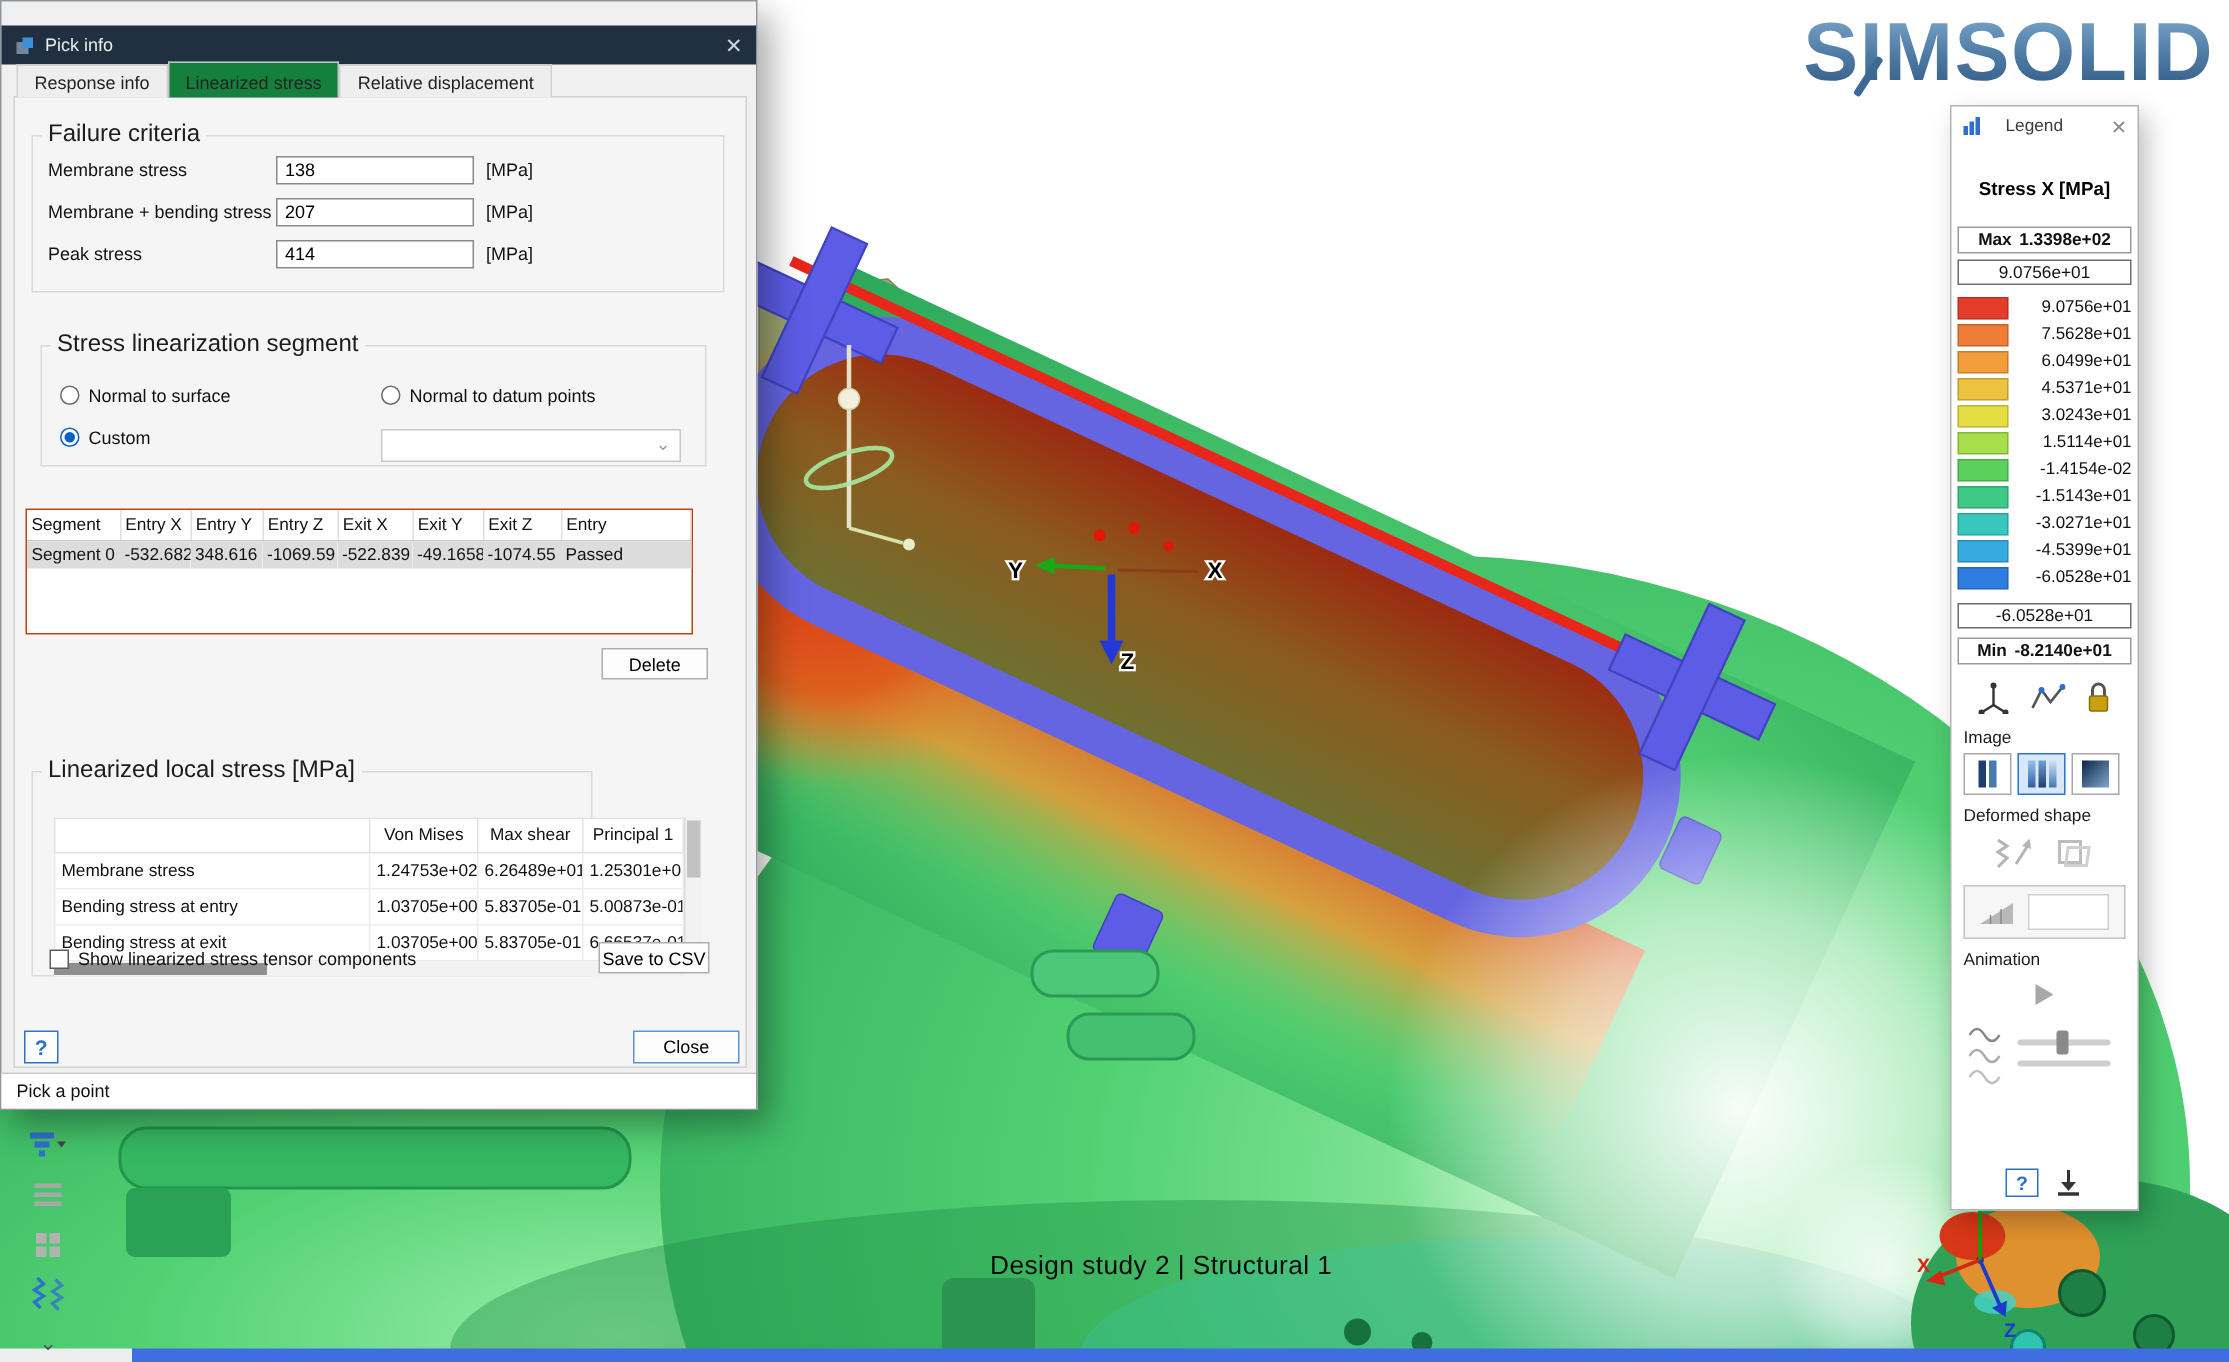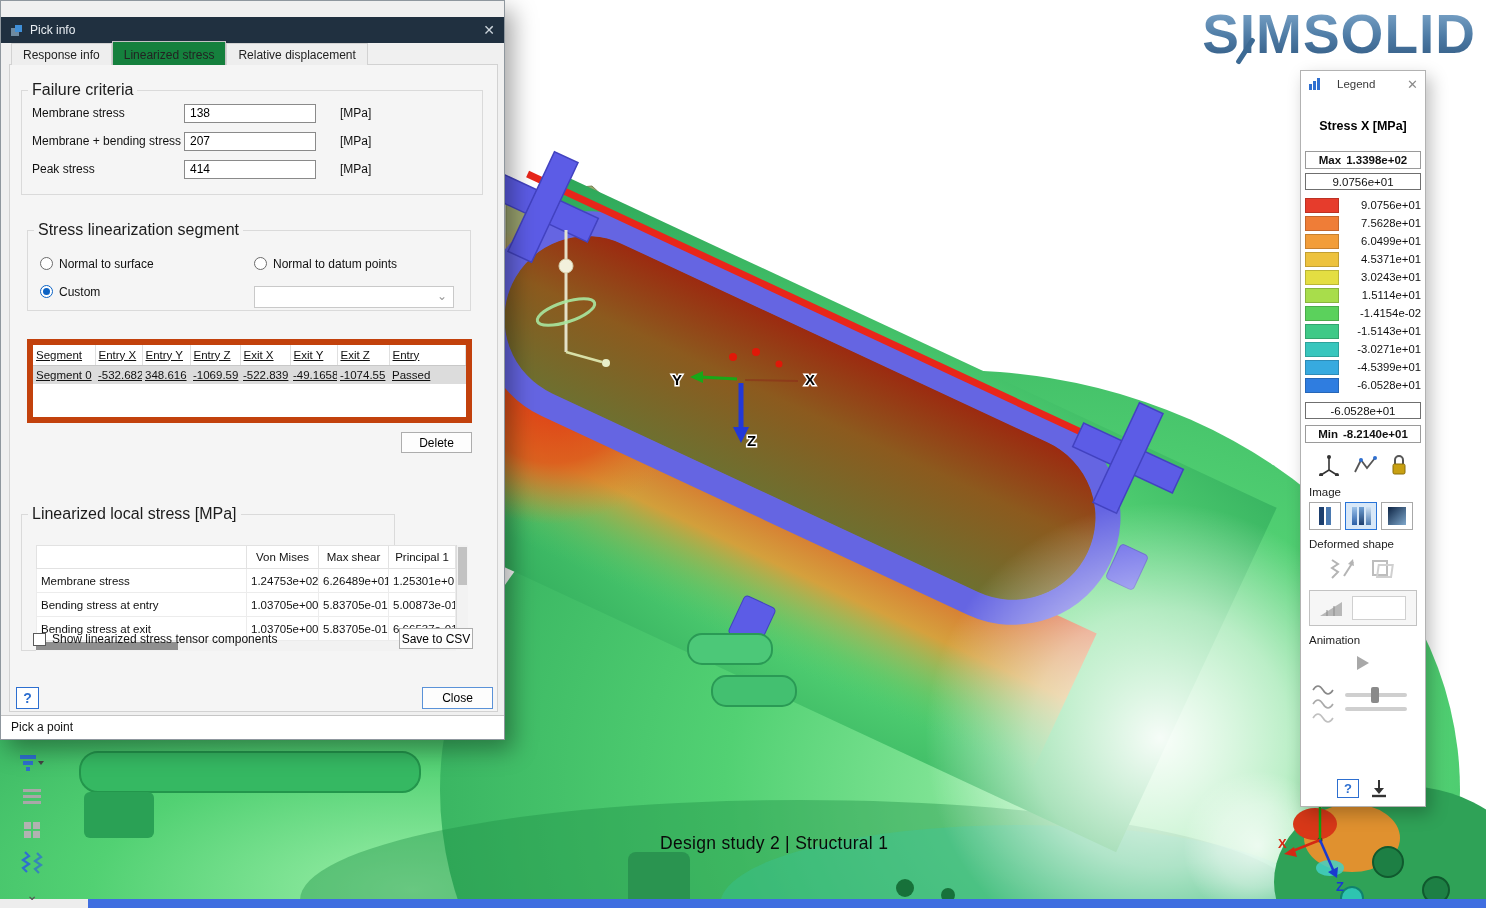--- a/index.html
+++ b/index.html
@@ -38,34 +38,34 @@
   .tab.active { background:#15803d; border-color:#c4c4c4; margin-top:0; padding-top:6px; position:relative; z-index:4; }
   #dlg-page { position:absolute; left:8px; top:63px; width:489px; height:648px; background:#f5f5f5;
               border:1px solid #d2d2d2; }
   fieldset { position:absolute; border:1px solid #dadada; background:transparent; }
   legend { font-size:16px; padding:0 4px; margin-left:6px; color:#1c1c1c; }
   #fc-group { left:20px; top:80px; width:462px; height:114px; }
   .fc-row { display:flex; align-items:center; height:28px; padding-left:10px; }
   .fc-row .lbl { width:152px; }
   .tb { width:132px; height:19px; border:1px solid #8a8a8a; background:#fff; font-size:12px; padding:0 5px;
         font-family:"Liberation Sans",sans-serif; }
-  .fc-unit { margin-left:24px;text-align:center; }
+  .fc-unit { margin-left:8px;text-align:center; }
   #seg-group { left:26px; top:220px; width:444px; height:90px; }
   .radio { width:13px; height:13px; border:1px solid #6b6b6b; border-radius:50%; background:#fff; display:inline-block;
            vertical-align:-2px; margin-right:6px; position:relative; }
   .radio.sel { border-color:#0b62c4; }
   .radio.sel::after { content:""; position:absolute; left:2px; top:2px; width:7px; height:7px; border-radius:50%;
                       background:#0b62c4; }
   .seg-opt { position:absolute; white-space:nowrap; }
   #seg-dd { position:absolute; left:226px; top:47px; width:200px; height:22px; background:#fff; border:1px solid #c9c9c9;
             color:#888; }
   #seg-dd .chev { position:absolute; right:6px; top:2px; color:#9a9a9a; font-size:12px; }
 
-  #seg-table { position:absolute; left:26px; top:338px; width:445px; height:84px; background:#fff;
-               border:6px solid #c2410c; font-size:11.5px;text-decoration:underline; }
+  #seg-table { position:absolute; left:16px; top:338px; width:445px; height:84px; background:#fff;
+               border:1px solid #c2410c; font-size:11.5px; }
   #seg-table table { border-collapse:collapse; width:100%; table-layout:fixed; }
   #seg-table th { font-weight:normal; text-align:left; padding:3px 3px; border-right:1px solid #e0e0e0;
                   border-bottom:1px solid #c8c8c8; height:20px; white-space:nowrap; overflow:hidden; }
   #seg-table td { padding:2px 3px; height:19px; white-space:nowrap; overflow:hidden; }
   #seg-table tr.sel td { background:#dcdcdc; }
   #delete-btn { position:absolute; left:400px; top:431px; width:71px; height:21px; }
   .btn { background:#fdfdfd; border:1px solid #adadad; font-size:12px; font-family:"Liberation Sans",sans-serif;
          display:flex; align-items:center; justify-content:center; }
   .btn.default { border-color:#5a92d8; }
 

